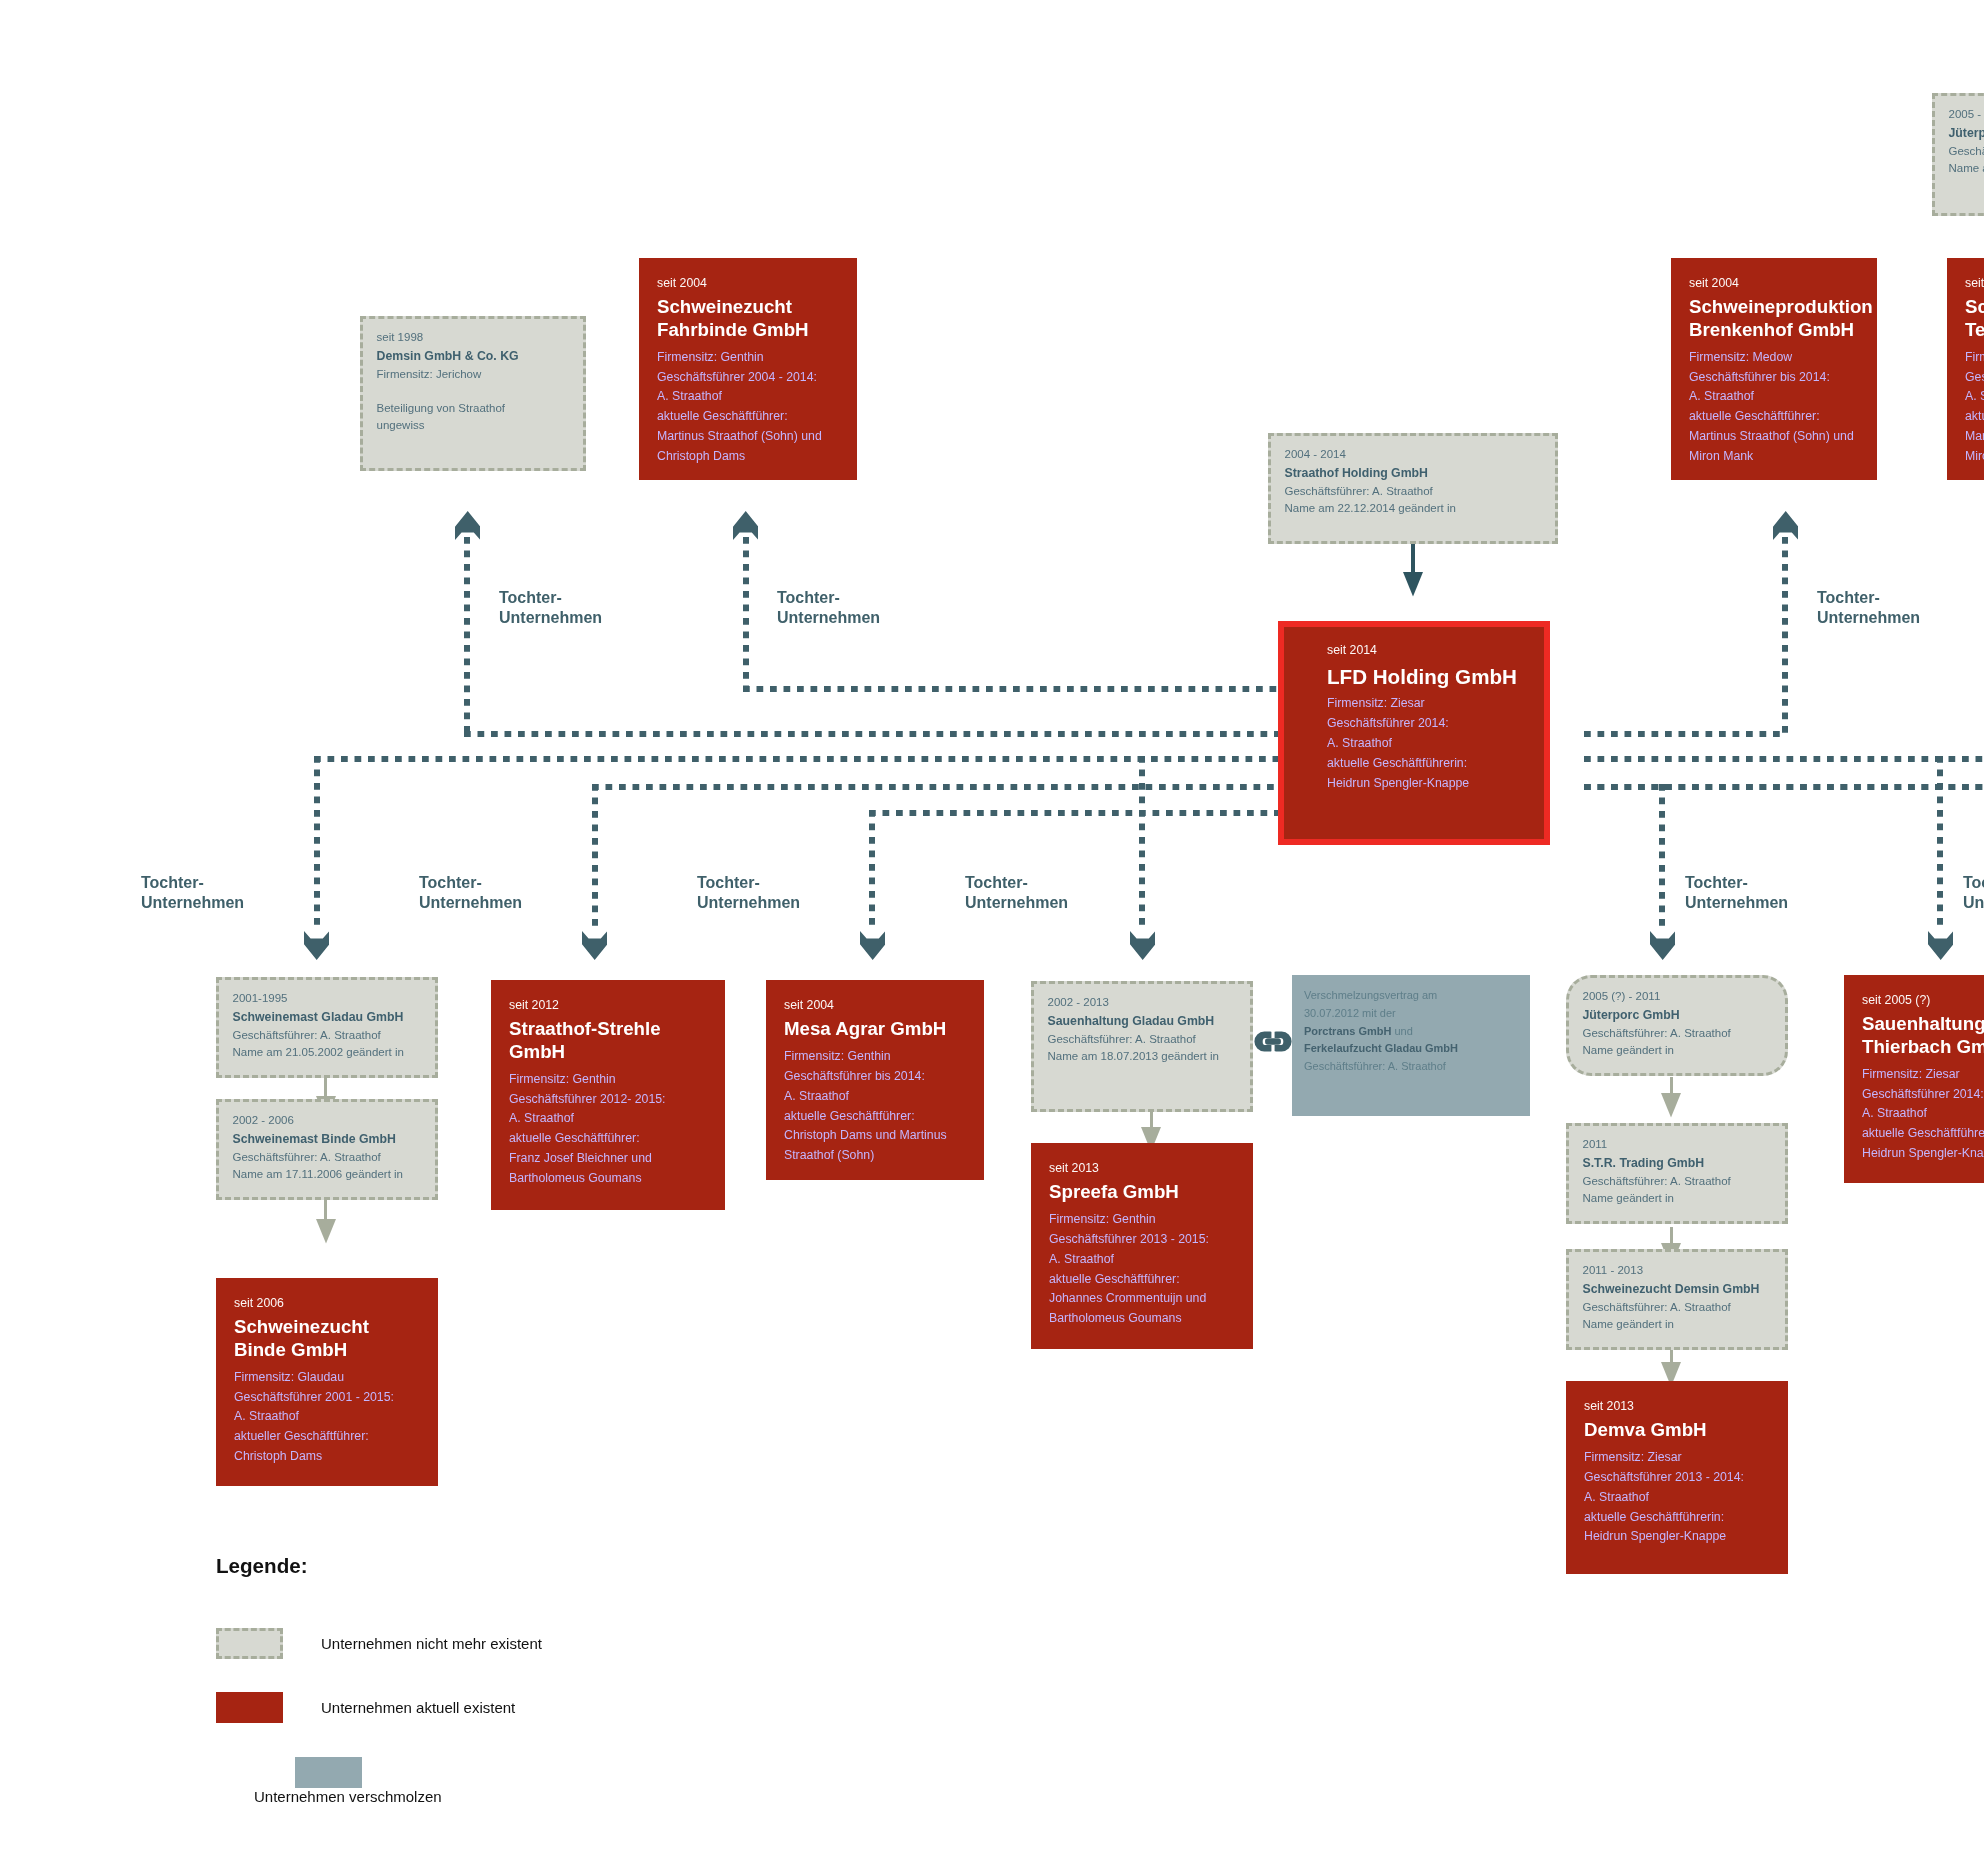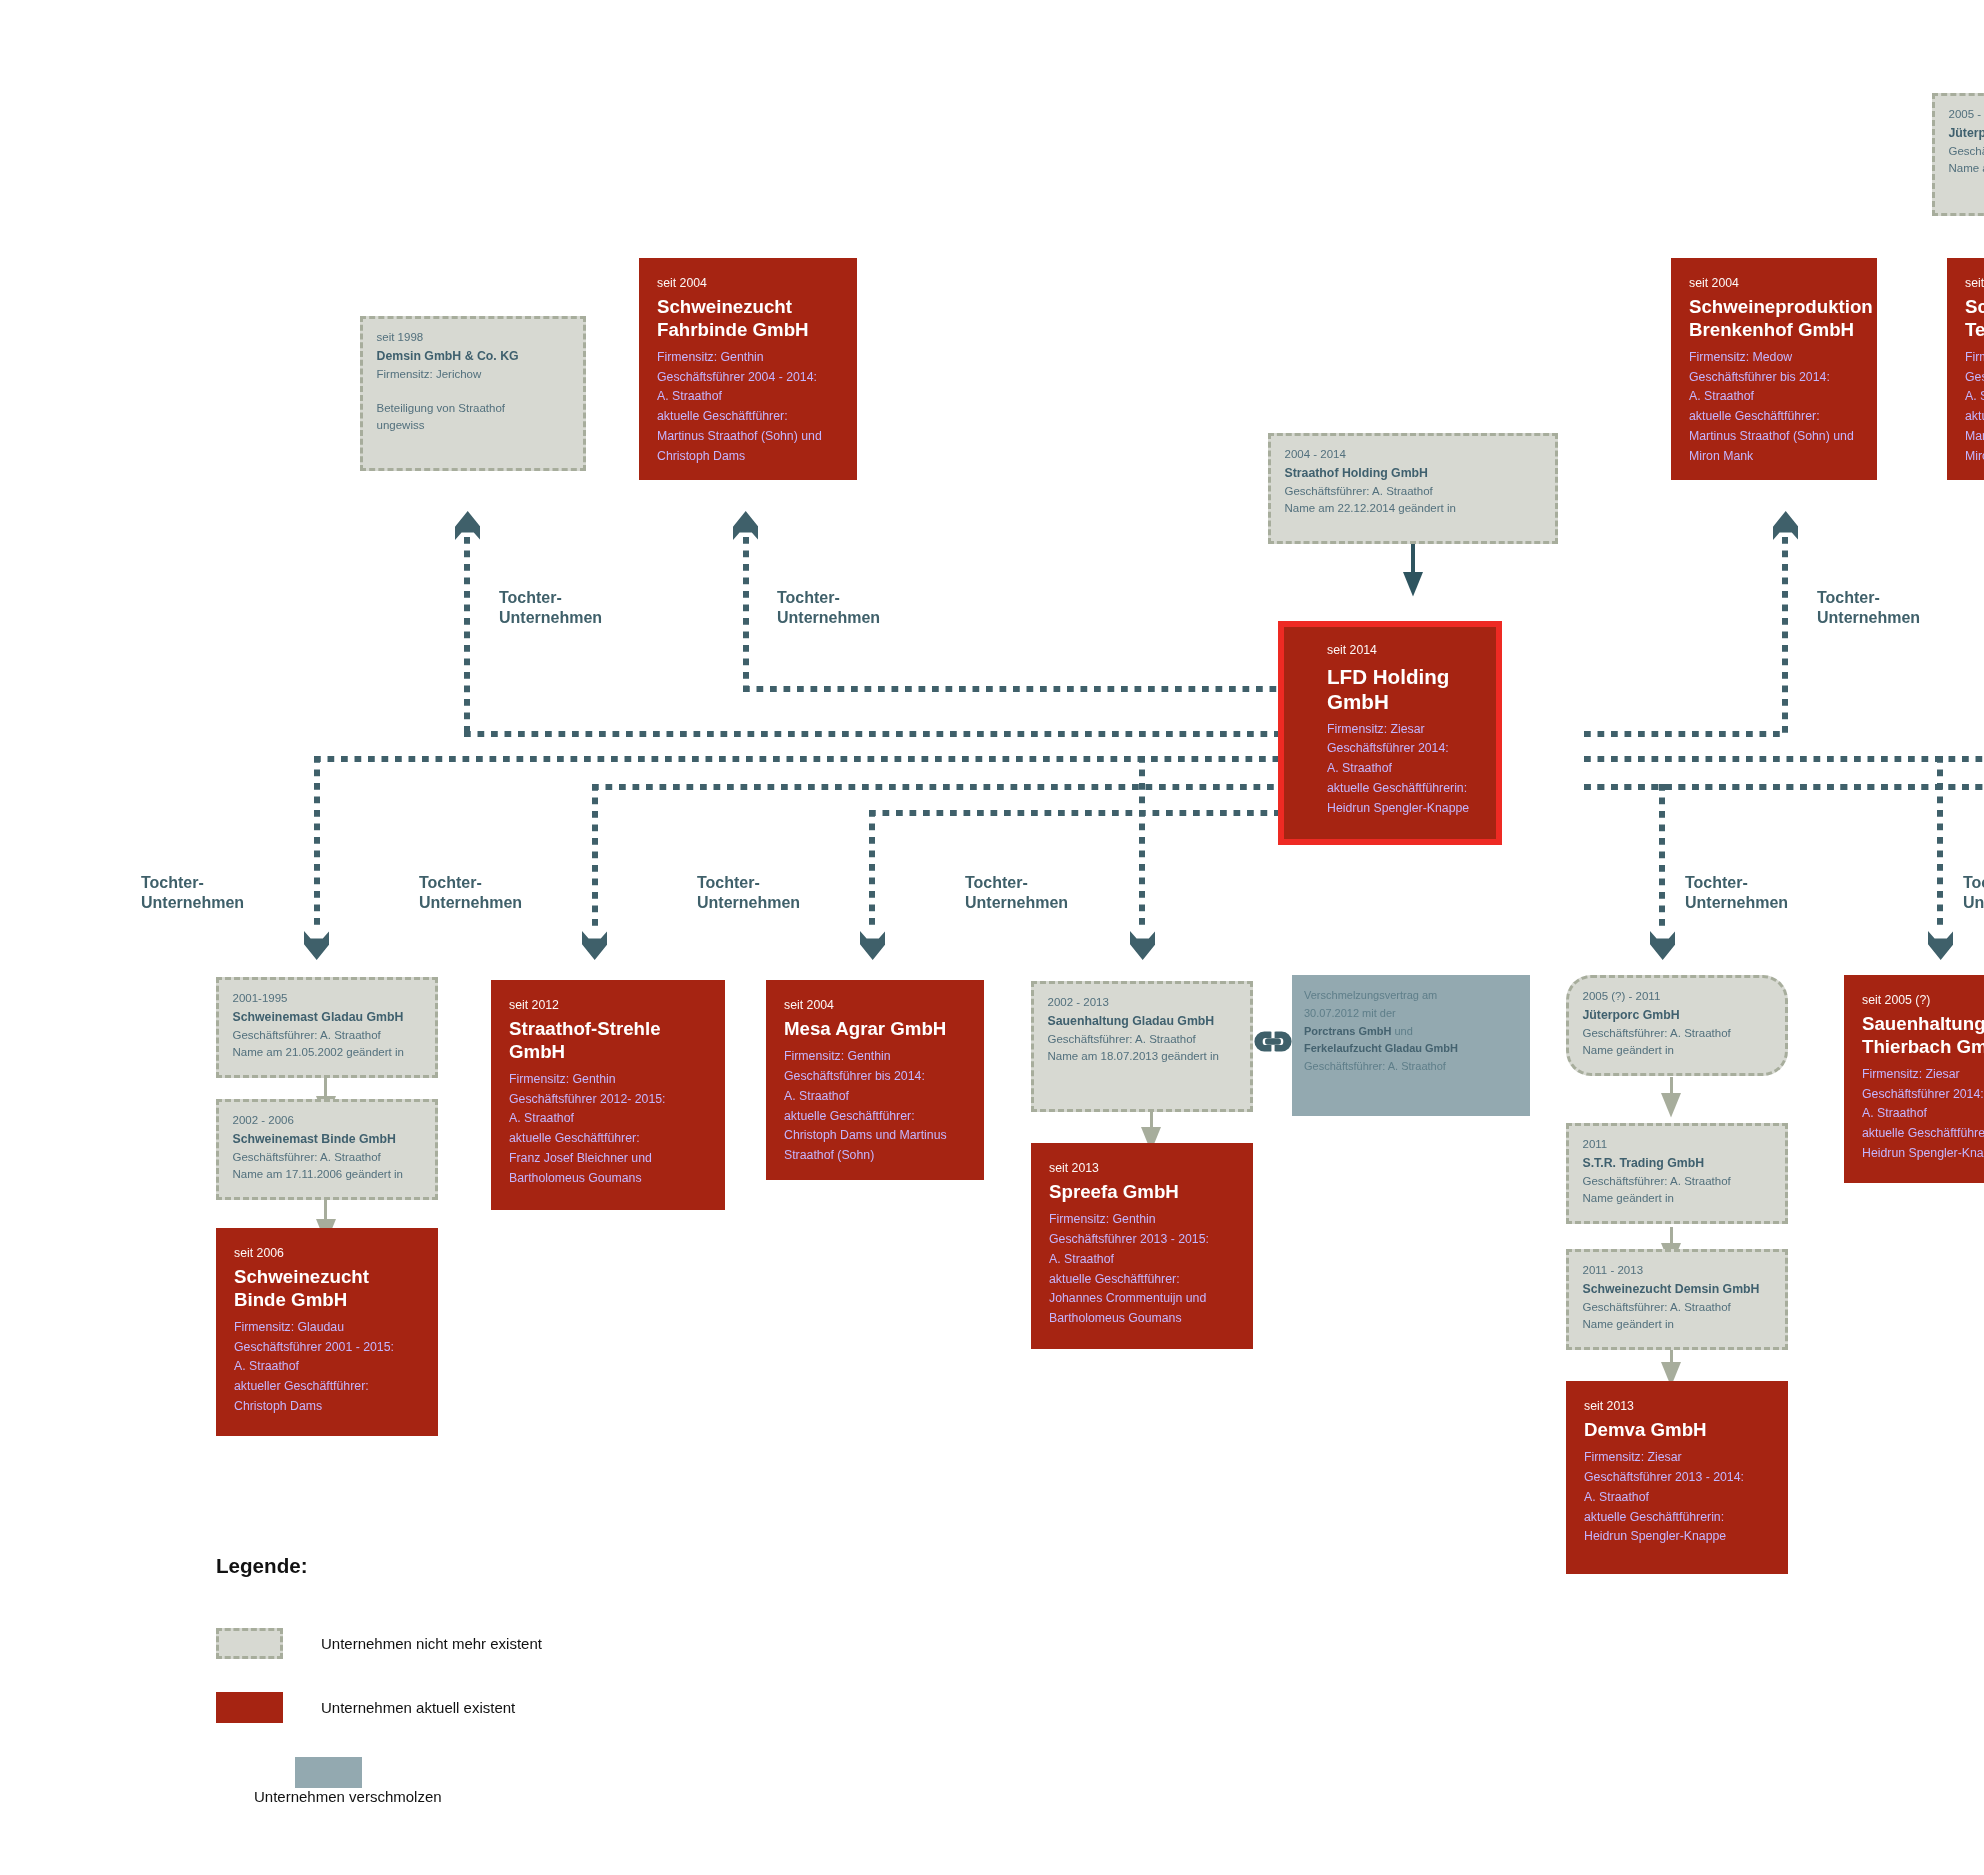--- a/index.html
+++ b/index.html
@@ -236,21 +236,21 @@
     <span class="ln">Miron Mank</span>
   </div>
 
   <div class="node defunct" style="left:1268px;top:433px;width:290px;height:111px;">
     <span class="yr">2004 - 2014</span>
     <span class="nm">Straathof Holding GmbH</span>
     <span class="ln">Geschäftsführer: A. Straathof</span>
     <span class="ln">Name am 22.12.2014 geändert in</span>
   </div>
 
-  <div class="node active hl" style="left:1278px;top:621px;width:224px;height:224px;padding-left:43px;">
+  <div class="node active hl" style="left:1278px;top:621px;width:272px;height:224px;padding-left:43px;">
     <span class="yr">seit 2014</span>
     <span class="nm">LFD Holding GmbH</span>
     <span class="ln">Firmensitz: Ziesar</span>
     <span class="ln">Geschäftsführer 2014:</span>
     <span class="ln">A. Straathof</span>
     <span class="ln">aktuelle Geschäftführerin:</span>
     <span class="ln">Heidrun Spengler-Knappe</span>
   </div>
 
   <div class="node defunct" style="left:216px;top:977px;width:222px;height:101px;">
@@ -260,21 +260,21 @@
     <span class="ln">Name am 21.05.2002 geändert in</span>
   </div>
 
   <div class="node defunct" style="left:216px;top:1099px;width:222px;height:101px;">
     <span class="yr">2002 - 2006</span>
     <span class="nm">Schweinemast Binde GmbH</span>
     <span class="ln">Geschäftsführer: A. Straathof</span>
     <span class="ln">Name am 17.11.2006 geändert in</span>
   </div>
 
-  <div class="node active" style="left:216px;top:1228px;width:222px;height:208px;">
+  <div class="node active" style="left:216px;top:1278px;width:222px;height:208px;">
     <span class="yr">seit 2006</span>
     <span class="nm">Schweinezucht Binde GmbH</span>
     <span class="ln">Firmensitz: Glaudau</span>
     <span class="ln">Geschäftsführer 2001 - 2015:</span>
     <span class="ln">A. Straathof</span>
     <span class="ln">aktueller Geschäftführer:</span>
     <span class="ln">Christoph Dams</span>
   </div>
 
   <div class="node active" style="left:491px;top:980px;width:234px;height:230px;">

